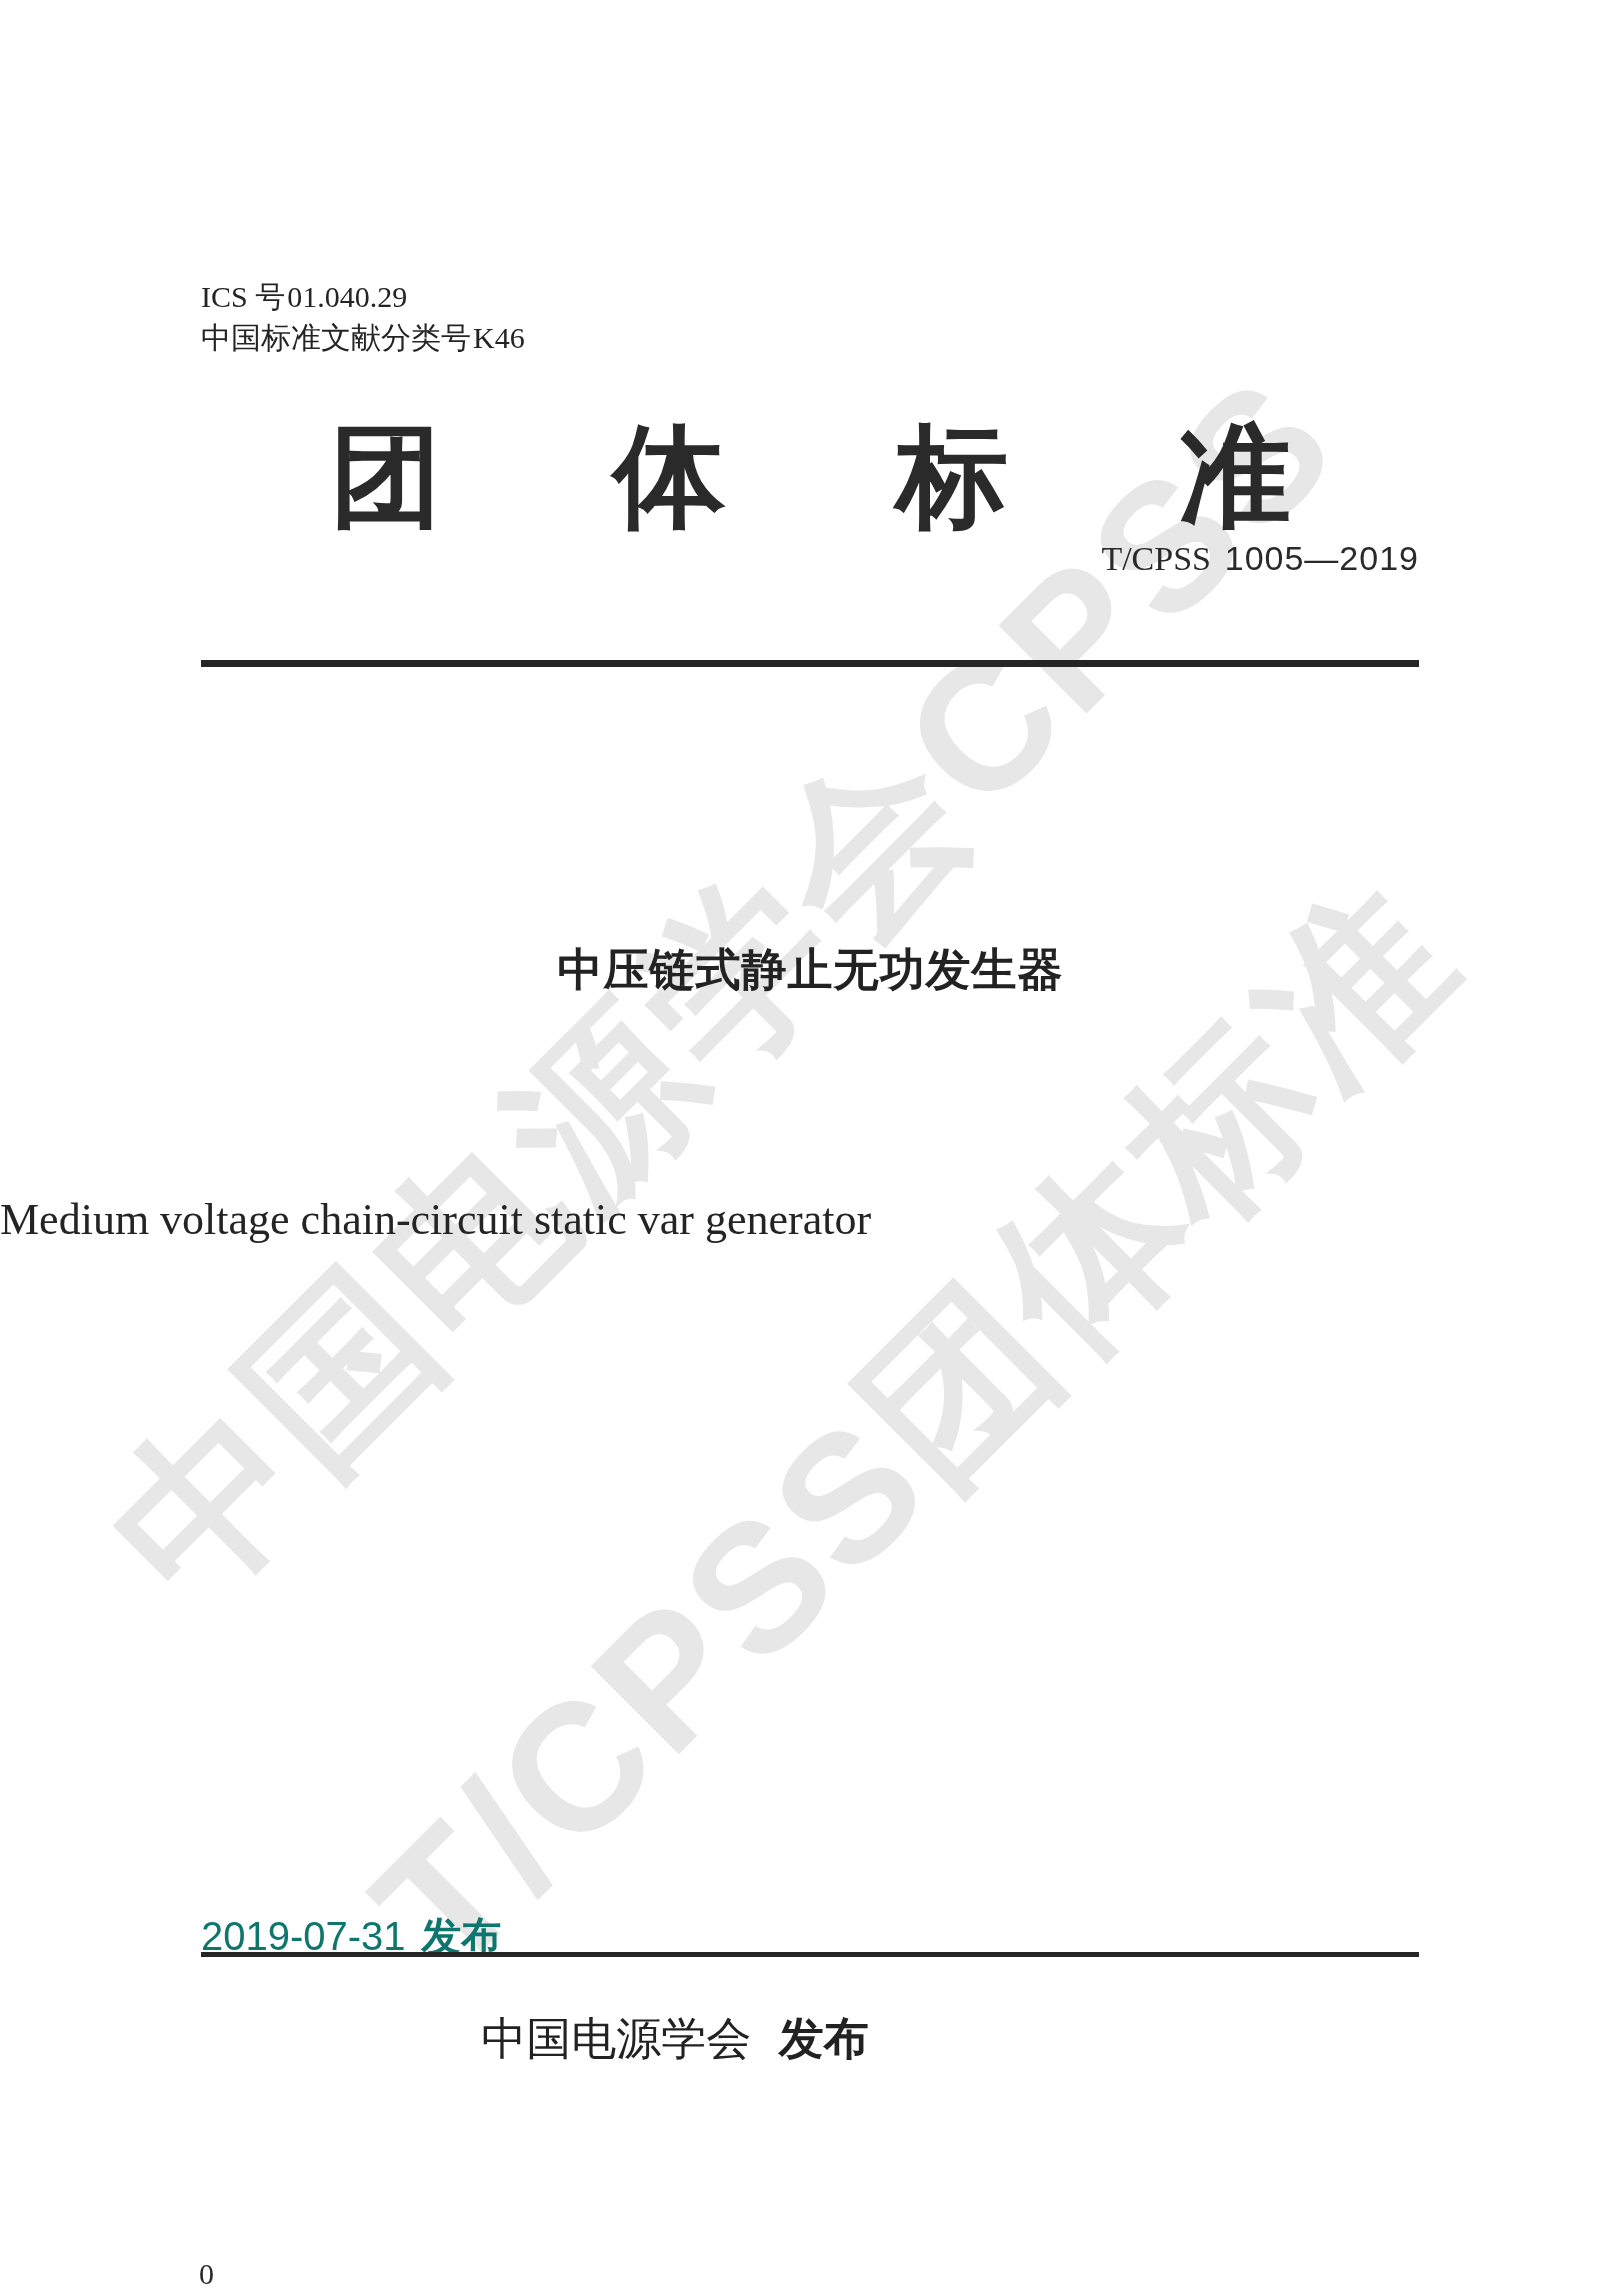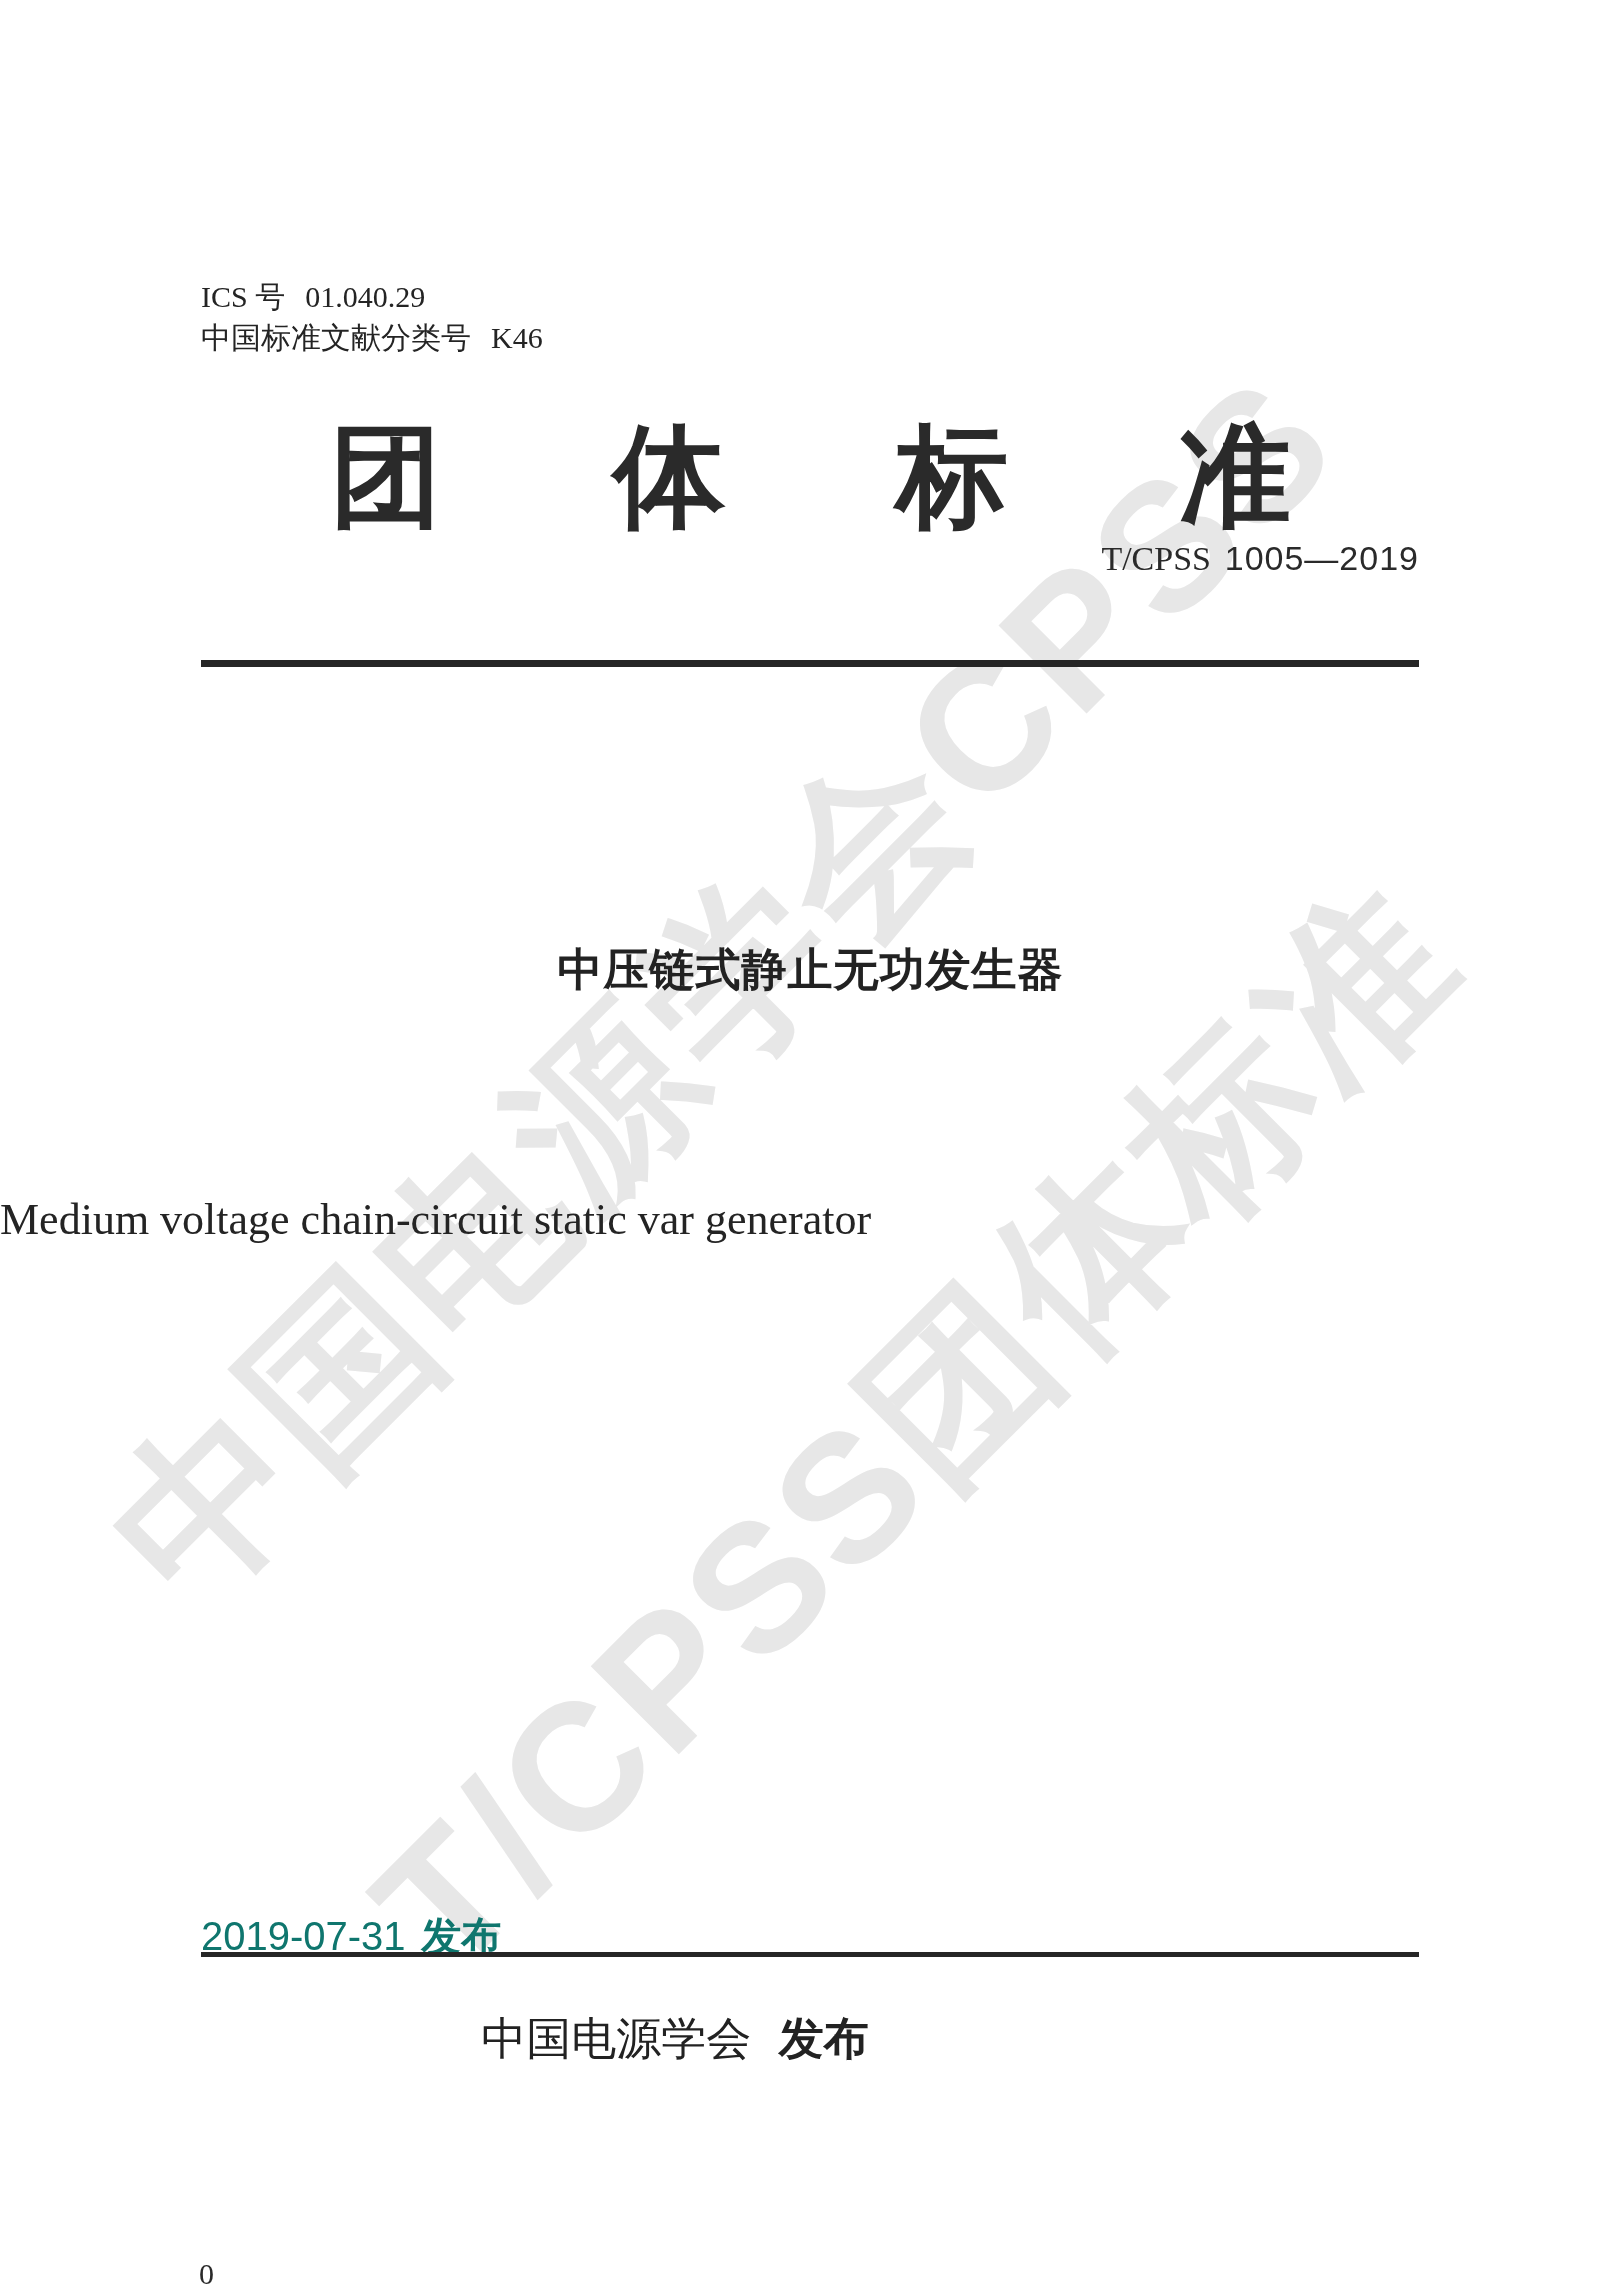--- a/index.html
+++ b/index.html
@@ -30,21 +30,21 @@
   .wm-2 { left: 917px;  top: 1431px; }
 
   
   .ics-block {
     position: absolute; z-index: 1;
     left: 201px; top: 276px;
     font-size: 30px; line-height: 41px;
     color: #242424;
     white-space: nowrap;
   }
-  .ics-block .val { margin-left: 20px; }
+  .ics-block .val { margin-left: 2px; }
 
   .doc-type {
     position: absolute; z-index: 1;
     left: 330px; top: 416px;
     width: 961px;
     display: flex;
     justify-content: space-between;
     font-size: 112px;
     font-weight: 700;
     color: #2a2a2a;

